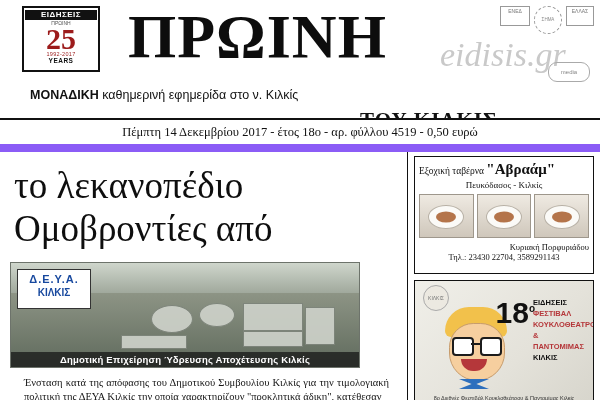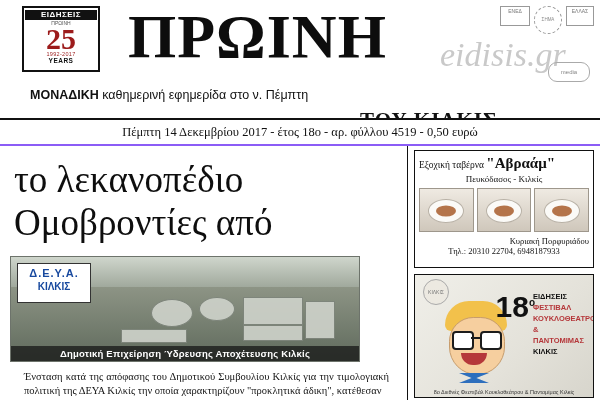--- a/index.html
+++ b/index.html
@@ -166,21 +166,21 @@
     font-size: 21px;
     letter-spacing: 1px;
     color: #111;
     white-space: nowrap;
     margin-top: 24px;
   }
 
   
   .datebar {
     height: 24px;
-    border-bottom: 2px solid #8b5cf6;
+    border-bottom: 8px solid #8b5cf6;
     text-align: center;
     font-family: "Liberation Serif", serif;
     font-size: 12.5px;
     color: #111;
     line-height: 24px;
   }
 
   
   .content {
     position: relative;
@@ -490,21 +490,21 @@
     <div class="title-main">ΠΡΩΙΝΗ</div>
     <div class="site-watermark">eidisis.gr</div>
 
     <div class="stamp-box stamp-sq1">ΕΝΕΔ</div>
     <div class="stamp-circle">ΣΗΜΑ</div>
     <div class="stamp-box stamp-sq2">ΕΛΛΑΣ</div>
     <div class="stamp-oval">media</div>
 
     <div class="subtitle-left">
       <span>ΜΟΝΑΔΙΚΗ</span>
-      <span class="thin">καθημερινή εφημερίδα στο ν. Πέμπτη</span>
+      <span class="thin">καθημερινή εφημερίδα στο ν. Κιλκίς</span>
     </div>
     <div class="subtitle-right">ΤΟΥ ΚΙΛΚΙΣ</div>
   </div>
 
   <div class="datebar">Πέμπτη 14 Δεκεμβρίου 2017 - έτος 18ο - αρ. φύλλου 4519 - 0,50 ευρώ</div>
 
   <div class="content">
 
     <div class="left-col">
 
@@ -548,21 +548,21 @@
               <div class="plate"></div>
             </div>
           <div class="food">
               <div class="plate"></div>
             </div>
           <div class="food">
               <div class="plate"></div>
             </div>
         </div>
         <div class="ad-sig">Κυριακή Πορφυριάδου</div>
-        <div class="ad-tel">Τηλ.: 20310 22704, 6948187933</div>
+        <div class="ad-tel">Τηλ.: 23430 22704, 3589291143</div>
       </div>
 
       <div class="ad-box ad-festival">
         <div class="fest-badge">ΚΙΛΚΙΣ</div>
 
         <div class="fest-face">
           <div class="fest-hair"></div>
           <div class="fest-skin"></div>
           <div class="fest-glasses">
             <div class="fest-lens l"></div>

